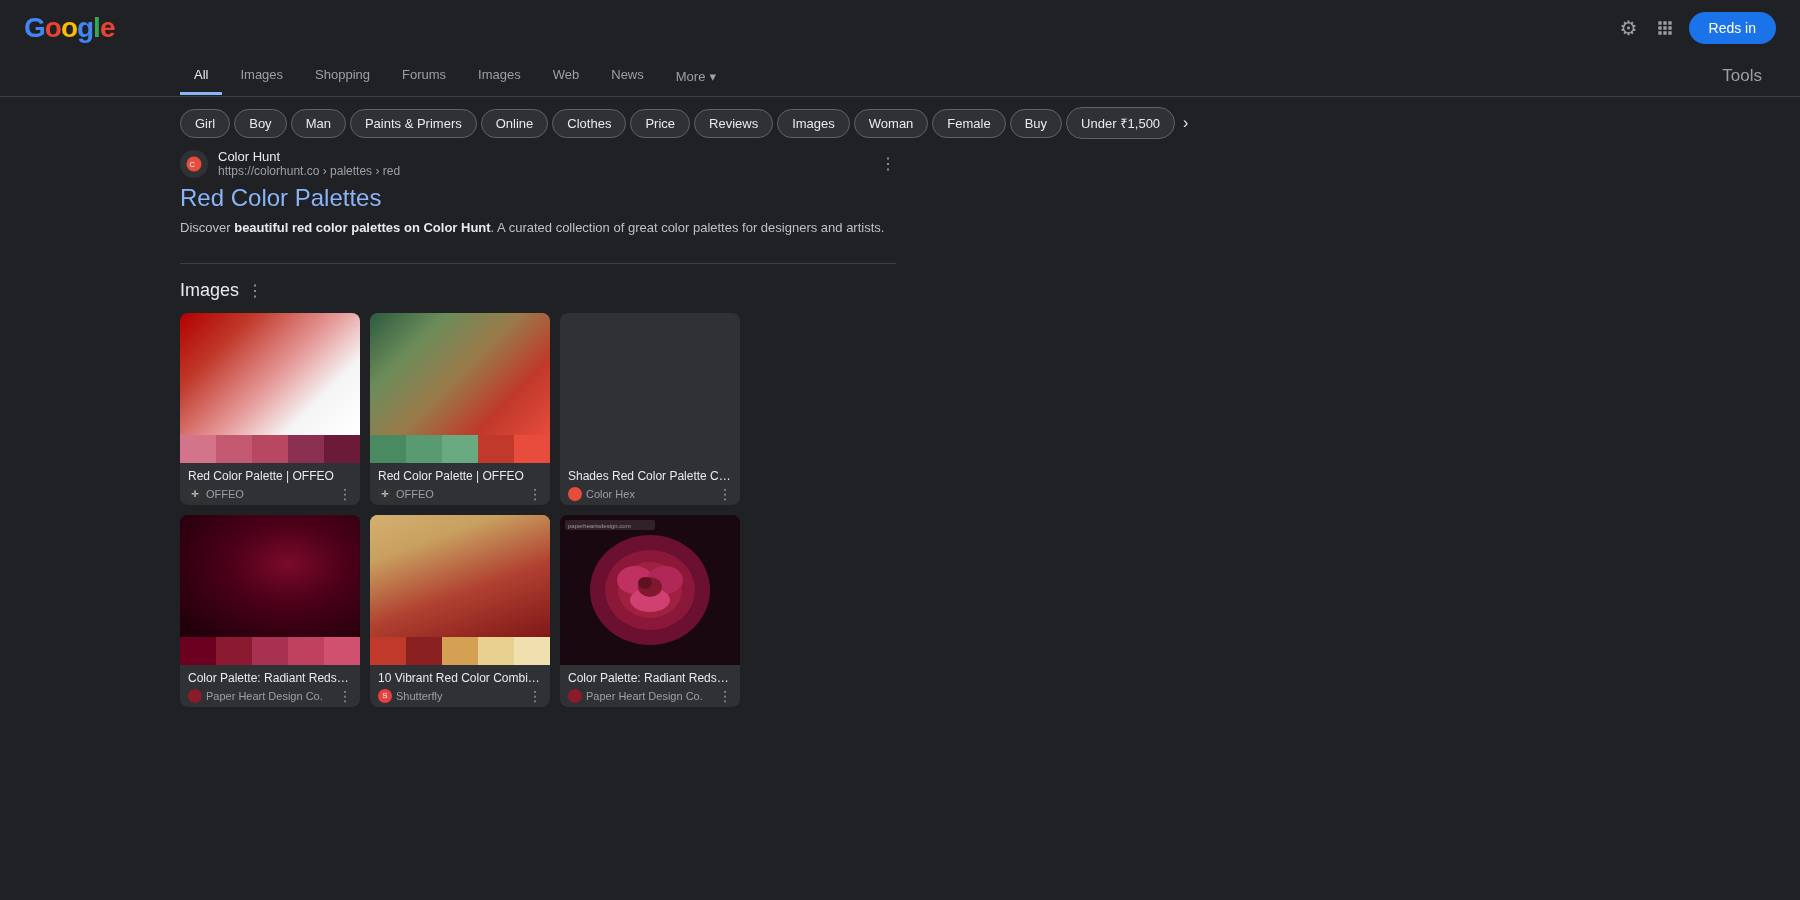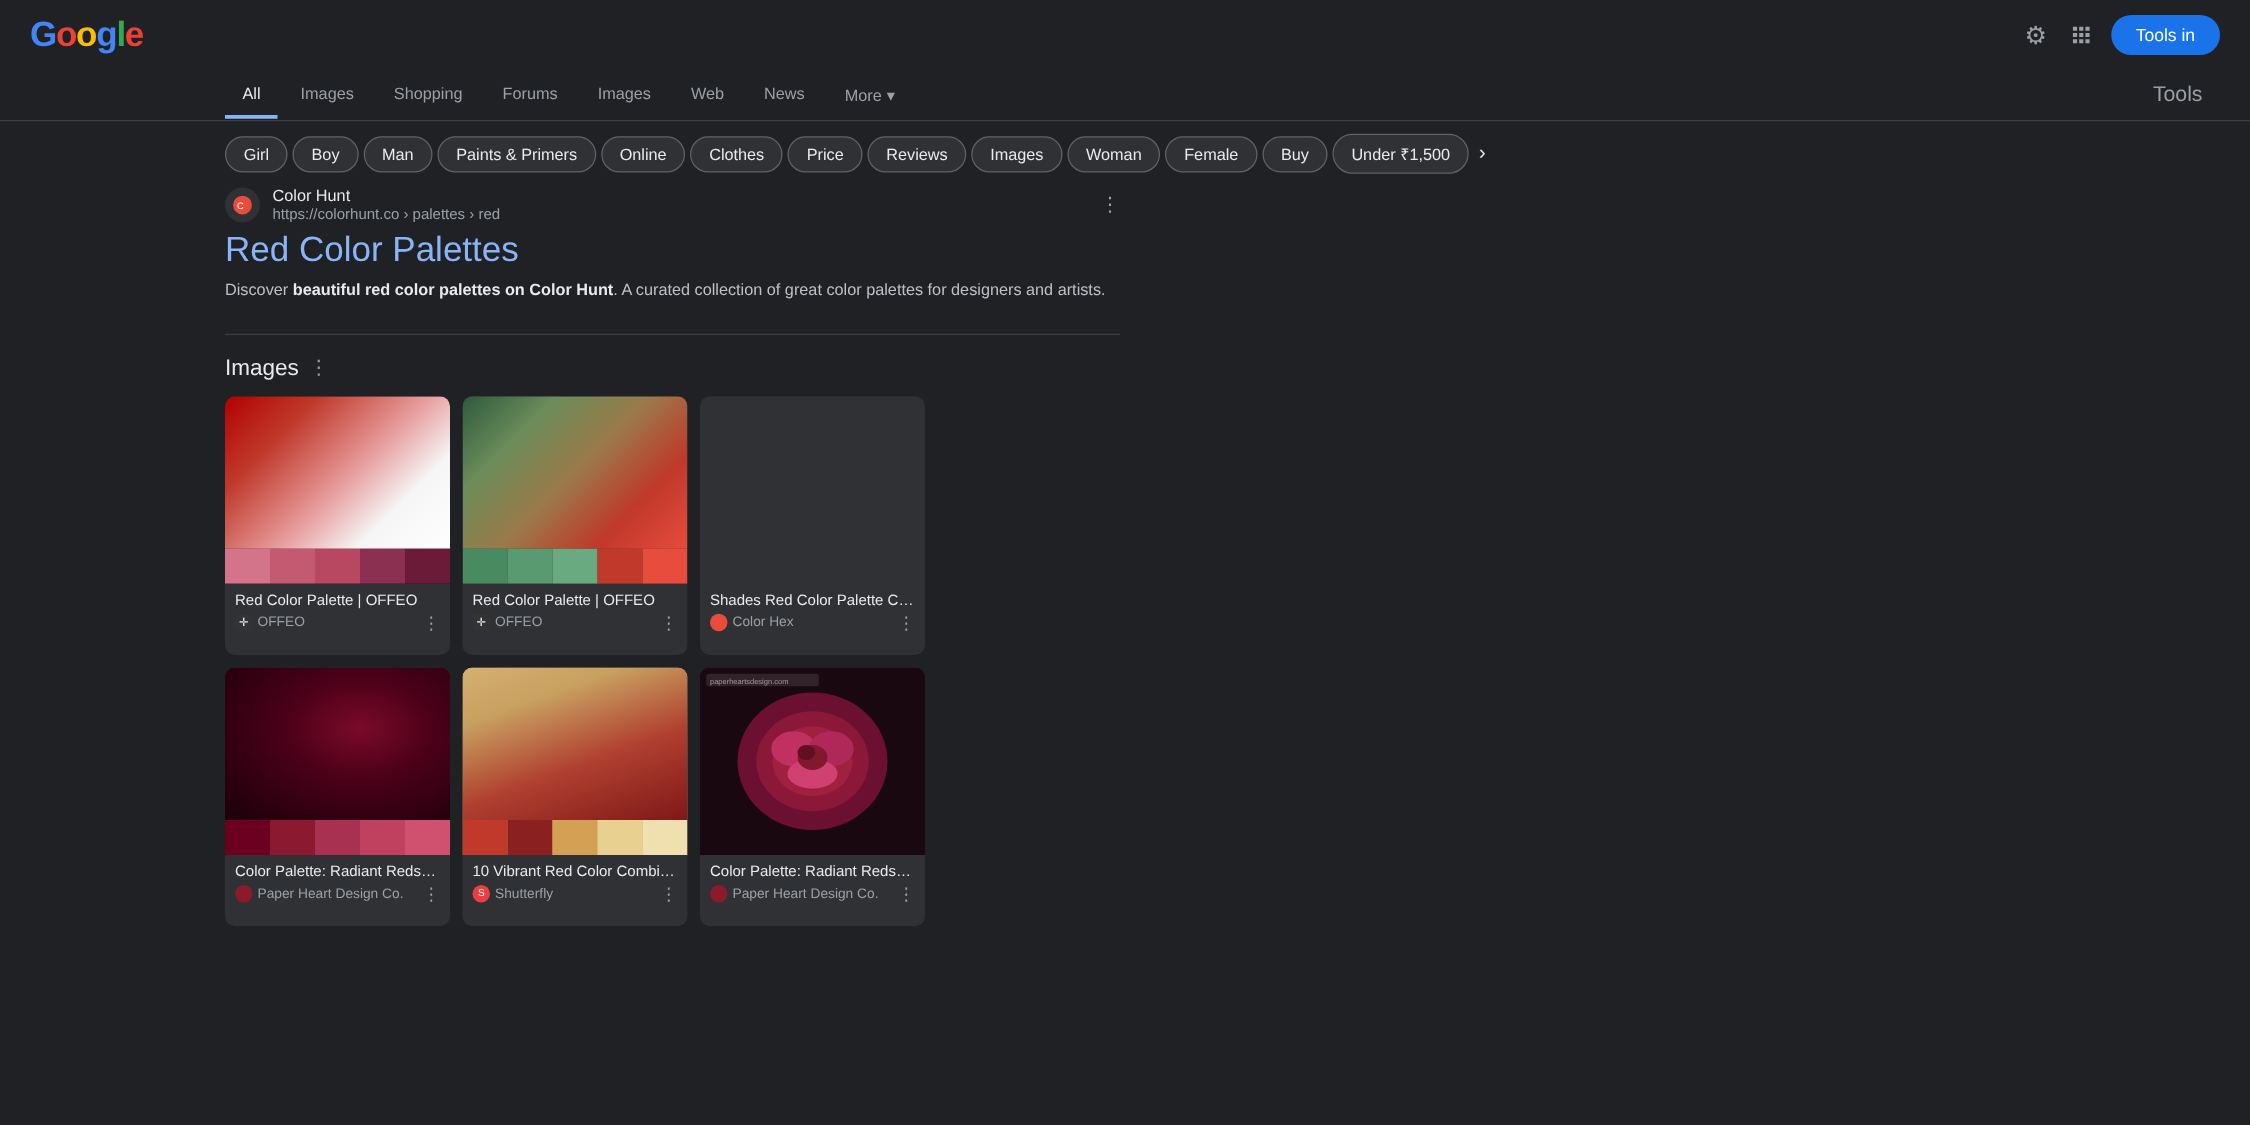--- a/index.html
+++ b/index.html
@@ -202,21 +202,21 @@
       color: #9aa0a6;
     }
     .result-menu-icon {
       margin-left: auto;
       cursor: pointer;
       color: #9aa0a6;
       font-size: 16px;
     }
     .result-title {
       color: #8ab4f8;
-      font-size: 28px;
+      font-size: 24px;
       font-weight: normal;
       cursor: pointer;
       margin-bottom: 6px;
       text-decoration: none;
       display: block;
     }
     .result-snippet {
       color: #bdc1c6;
       font-size: 13px;
       line-height: 1.6;
@@ -337,21 +337,21 @@
       height: 28px;
       width: 100%;
     }
     .img5-swatch1 { flex: 1; background: #c0392b; }
     .img5-swatch2 { flex: 1; background: #8b2020; }
     .img5-swatch3 { flex: 1; background: #d4a054; }
     .img5-swatch4 { flex: 1; background: #e8d090; }
     .img5-swatch5 { flex: 1; background: #f0e0b0; }
 
     .image-caption {
-      padding: 6px 8px 18px;
+      padding: 6px 8px 3px;
     }
     .image-title {
       font-size: 12px;
       color: #e8eaed;
       margin-bottom: 3px;
       white-space: nowrap;
       overflow: hidden;
       text-overflow: ellipsis;
     }
     .image-source-row {
@@ -408,21 +408,21 @@
   </div>
 
 
   <div class="header-right">
     <div class="settings-icon">⚙</div>
     <div class="apps-icon">
       <svg width="20" height="20" viewBox="0 0 24 24" fill="#9aa0a6">
           <path d="M4 8h4V4H4v4zm6 12h4v-4h-4v4zm-6 0h4v-4H4v4zm0-6h4v-4H4v4zm6 0h4v-4h-4v4zm6-10v4h4V4h-4zm-6 4h4V4h-4v4zm6 6h4v-4h-4v4zm0 6h4v-4h-4v4z"></path>
         </svg>
     </div>
-    <button class="sign-in-btn">Tools in</button>
+    <button class="sign-in-btn">Reds in</button>
   </div>
 </div>
 
 <div class="nav-tabs">
   <div class="nav-tab active">All</div>
   <div class="nav-tab">Images</div>
   <div class="nav-tab">Shopping</div>
   <div class="nav-tab">Forums</div>
   <div class="nav-tab">Images</div>
   <div class="nav-tab">Web</div>

